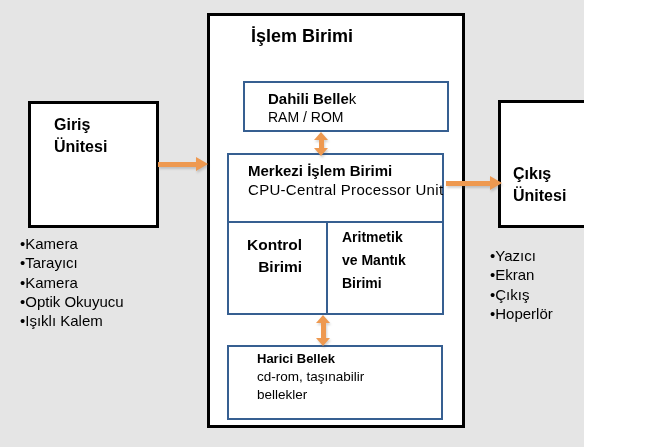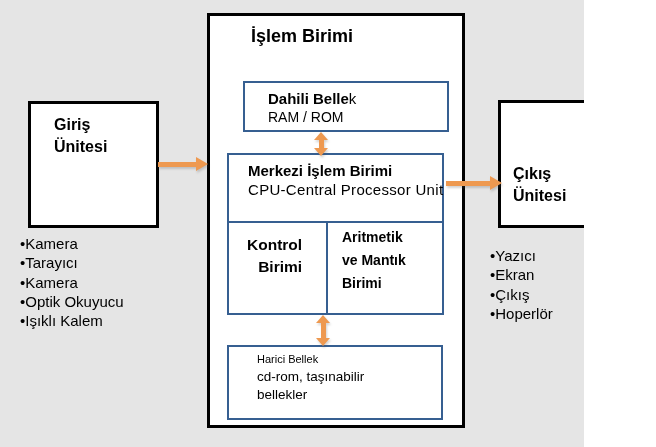--- a/index.html
+++ b/index.html
@@ -19,21 +19,21 @@
   
   .t-title{font-size:18px;font-weight:bold;white-space:nowrap;}
   .t-unit{font-size:16px;font-weight:bold;line-height:22px;}
   .dahili-line1{font-size:15px;font-weight:bold;line-height:19px;white-space:nowrap;}
   .dahili-line1 .tail{font-weight:normal;}
   .dahili-line2{font-size:14px;line-height:19px;white-space:nowrap;}
   .cpu-title{font-size:15px;font-weight:bold;line-height:21px;white-space:nowrap;}
   .cpu-sub{font-size:15px;line-height:18px;white-space:nowrap;letter-spacing:.3px;}
   .cell-bold{font-size:15.5px;font-weight:bold;line-height:21.5px;}
   .alu-bold{font-size:14px;font-weight:bold;line-height:23px;}
-  .harici-title{font-size:11px;font-weight:normal;line-height:18px;white-space:nowrap;}
+  .harici-title{font-size:13px;font-weight:bold;line-height:18px;white-space:nowrap;}
   .harici-body{font-size:13.5px;line-height:18px;white-space:nowrap;}
   .bullet-list{font-size:15px;line-height:19.3px;}
   .bullet-item{white-space:nowrap;}
 
   
   .divider-h{background:var(--accent-blue);height:2px;}
   .divider-v{background:var(--accent-blue);width:2px;}
 
   
   .arrow{filter:drop-shadow(1px 2px 1px rgba(80,80,80,.25));}

